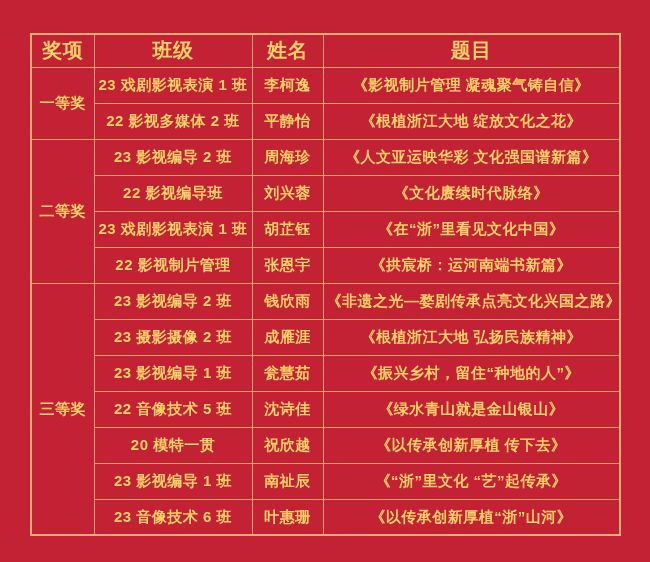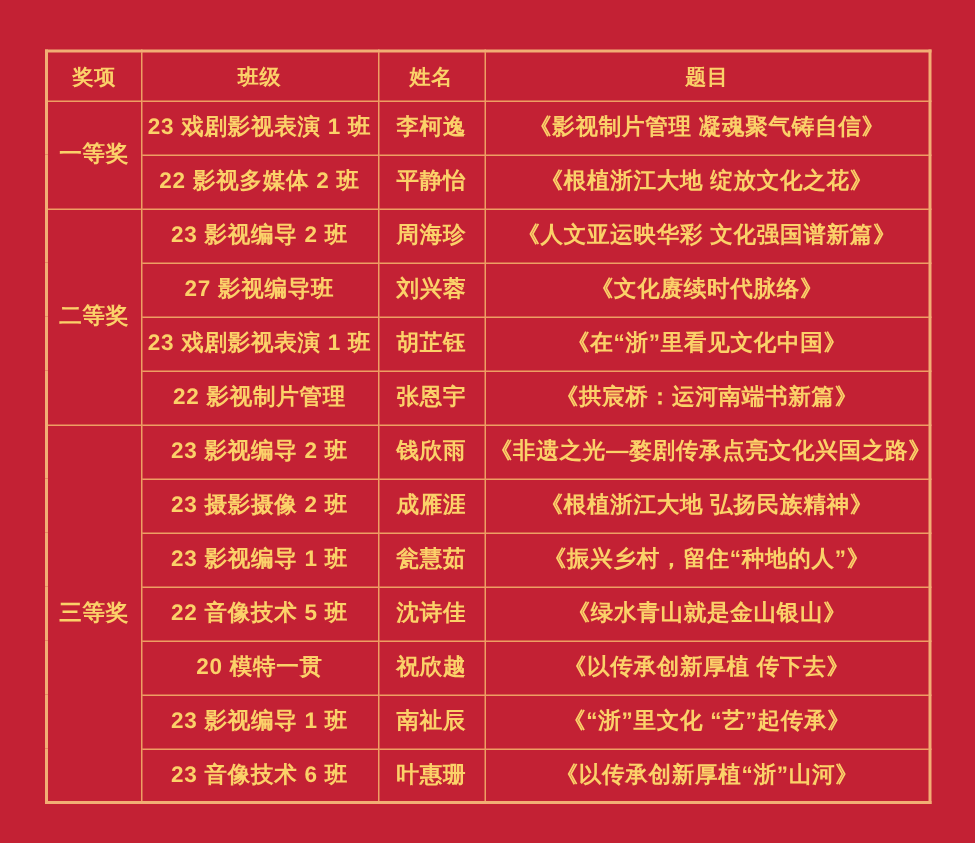--- a/index.html
+++ b/index.html
@@ -28,21 +28,21 @@
     font-weight: bold;
     text-align: center;
     vertical-align: middle;
     font-size: 15px;
     line-height: 1.15;
     padding: 2px 3px;
     letter-spacing: 0.5px;
     overflow: hidden;
     white-space: nowrap;
   }
-  .award-table thead th { height: 33px; font-size: 14px; }
+  .award-table thead th { height: 33px; font-size: 20px; }
   .award-table tbody td { height: 36px; }
   .col-award  { width: 63px;  }
   .col-class  { width: 158px; }
   .col-name   { width: 71px;  }
   .col-title  { width: 297px; }
 </style>
 </head>
 <body>
 
 <table class="award-table">
@@ -72,21 +72,21 @@
       <td>平静怡</td>
       <td>《根植浙江大地 绽放文化之花》</td>
     </tr>
     <tr>
       <td rowspan="4">二等奖</td>
       <td>23 影视编导 2 班</td>
       <td>周海珍</td>
       <td>《人文亚运映华彩 文化强国谱新篇》</td>
     </tr>
     <tr>
-      <td>27 影视编导班</td>
+      <td>22 影视编导班</td>
       <td>刘兴蓉</td>
       <td>《文化赓续时代脉络》</td>
     </tr>
     <tr>
       <td>23 戏剧影视表演 1 班</td>
       <td>胡芷钰</td>
       <td>《在“浙”里看见文化中国》</td>
     </tr>
     <tr>
       <td>22 影视制片管理</td>

